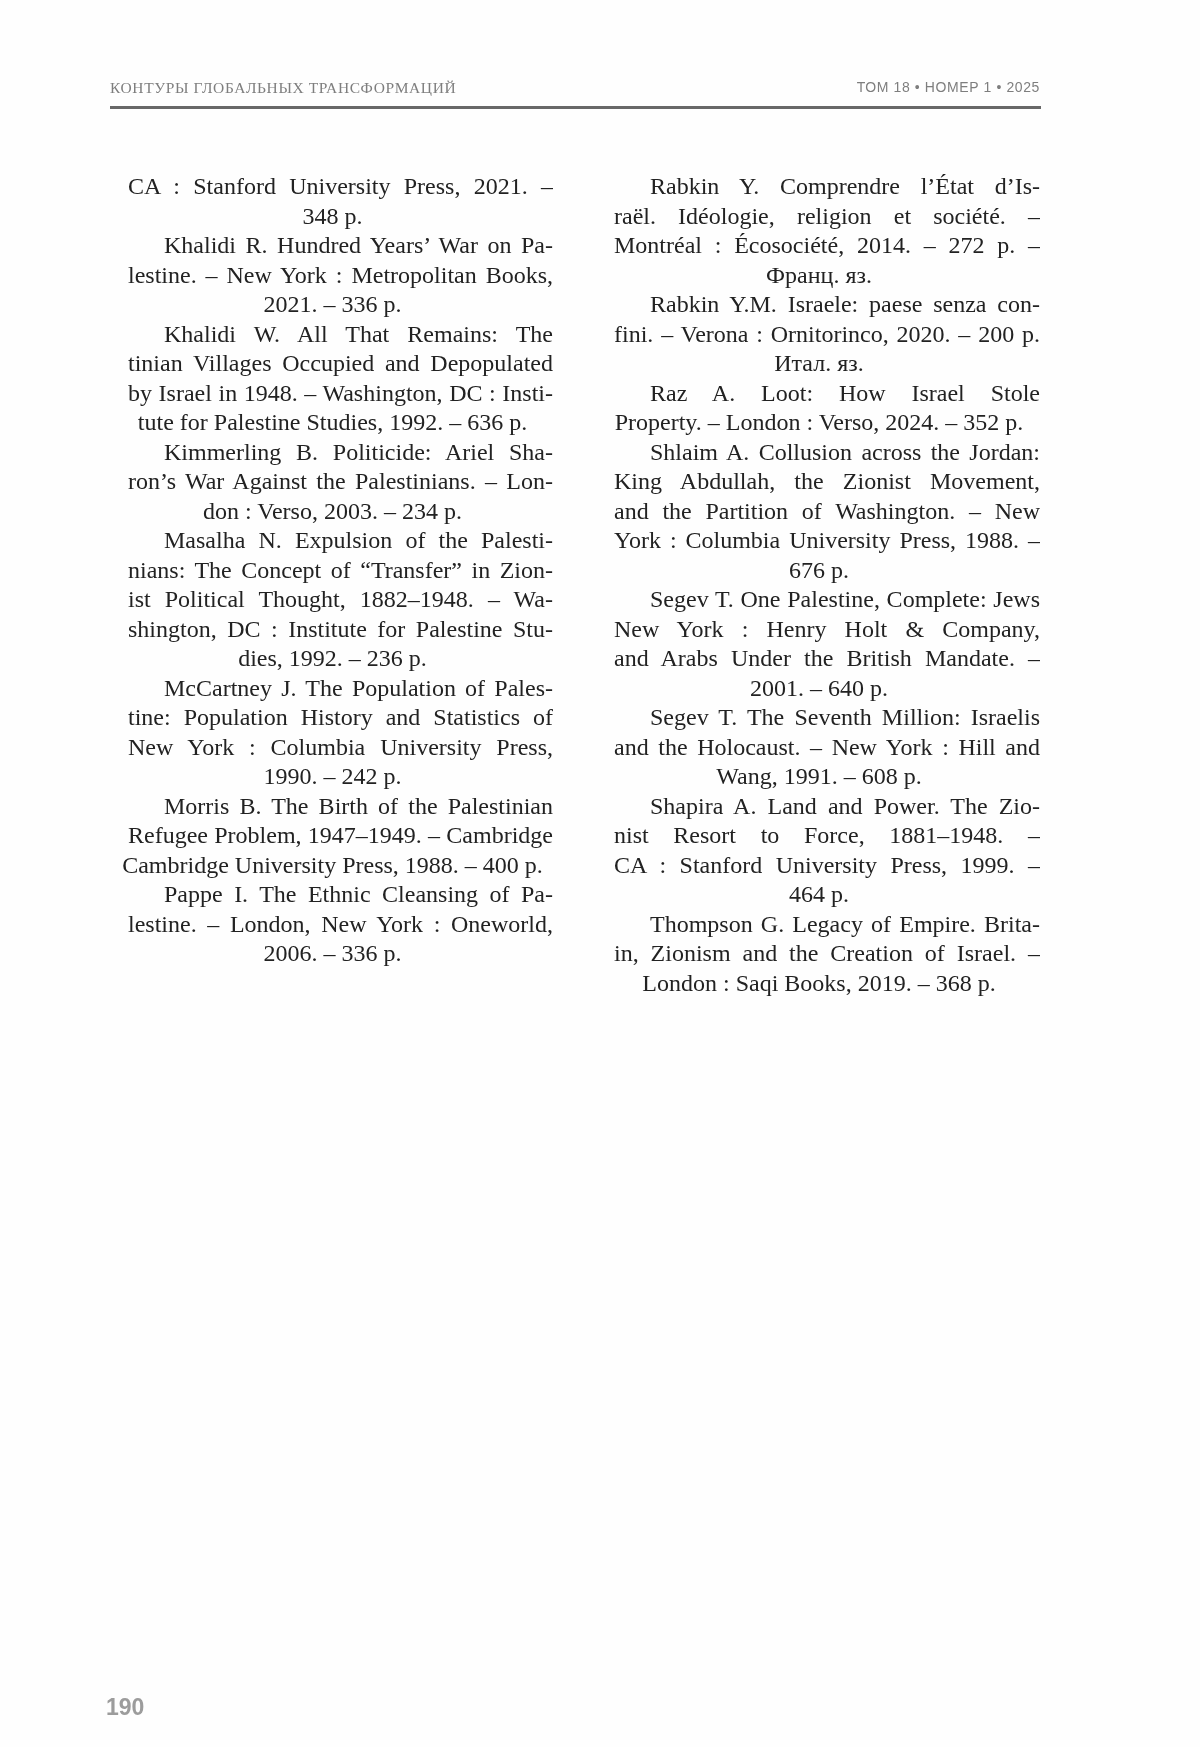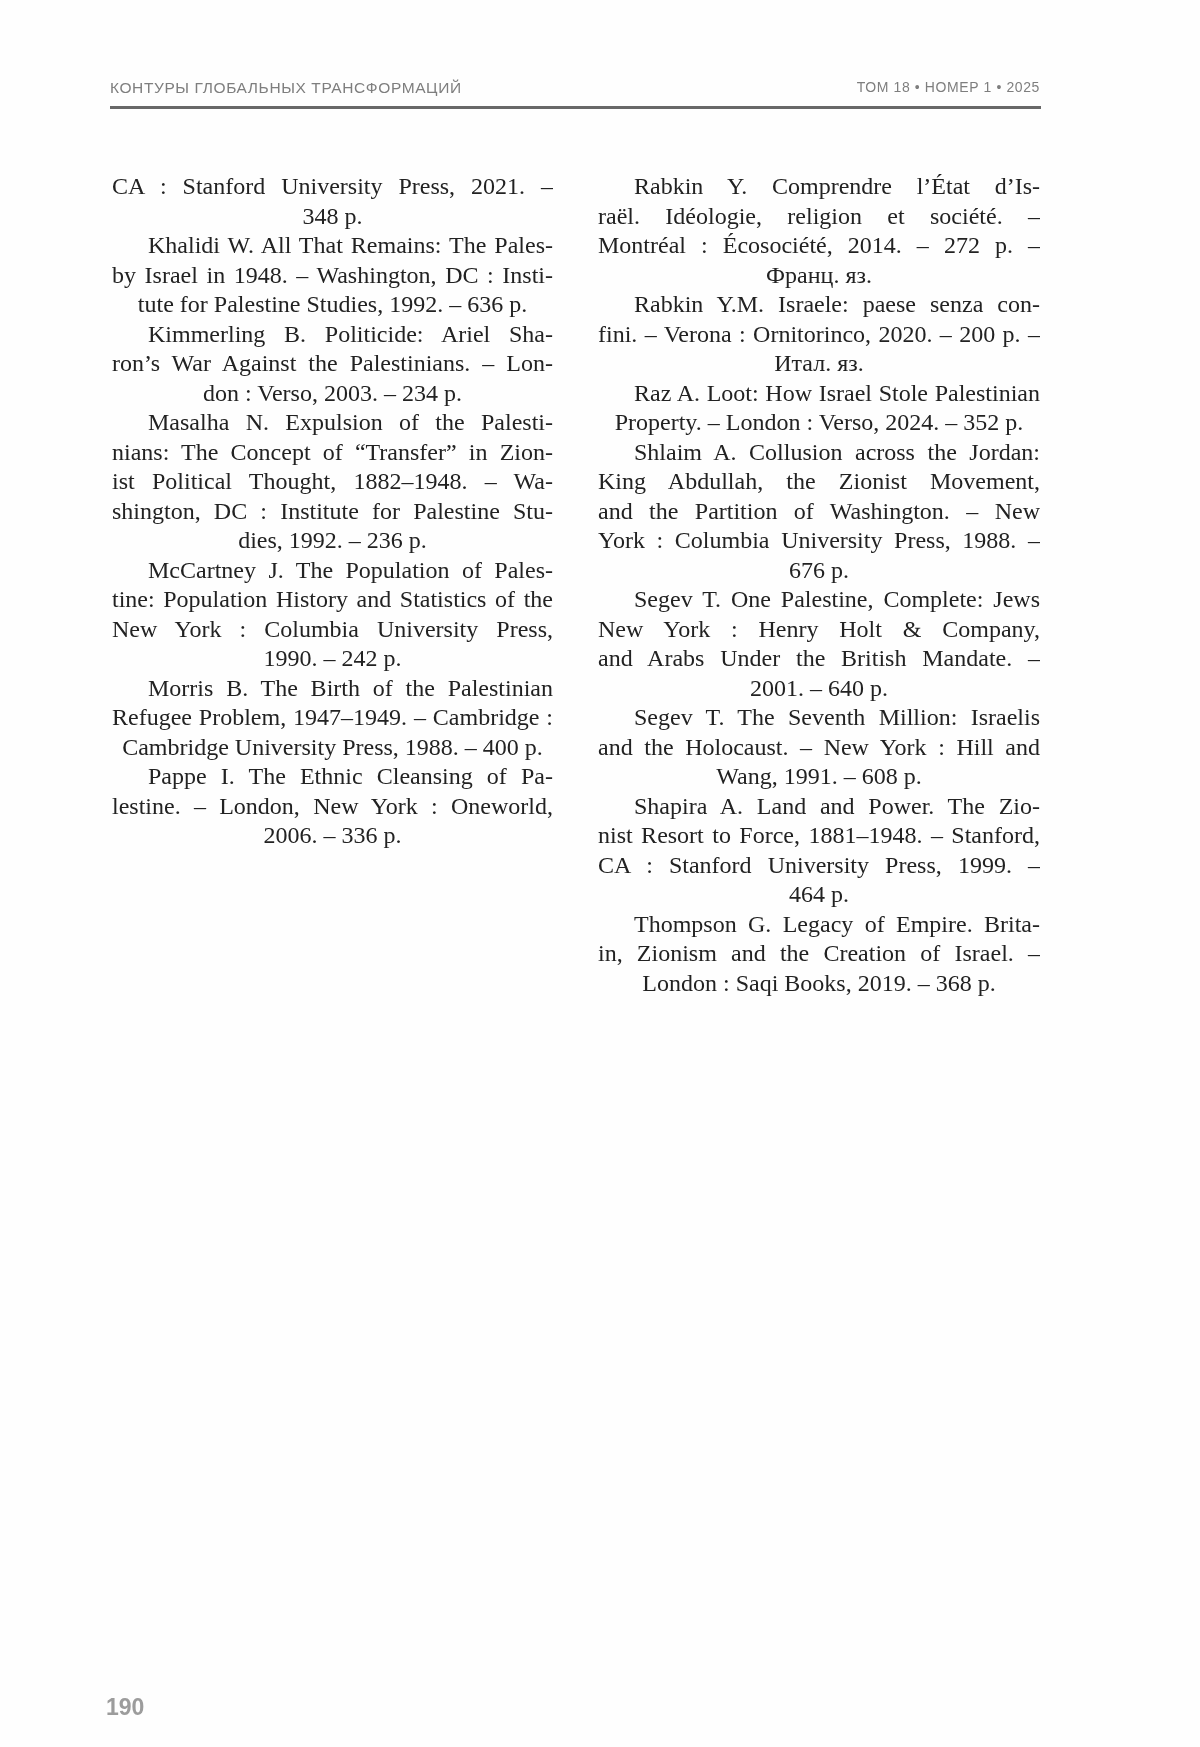--- a/index.html
+++ b/index.html
@@ -14,21 +14,21 @@
     margin: 0 auto;
     background: var(--bg, #fefefe);
     overflow: hidden;
     font-family: "Liberation Serif", "DejaVu Serif", serif;
   }
   
   .header-left {
     position: absolute;
     left: 110px;
     top: 79px;
-    font-family: Liberation Sans, sans-serif;
+    font-family: Liberation Serif, serif;
     font-size: 15.5px;
     letter-spacing: 0.6px;
     color: var(--header-text, #7e7e7e);
     white-space: nowrap;
   }
   .header-right {
     position: absolute;
     right: 160px;
     top: 79px;
     font-family: "Liberation Sans", "DejaVu Sans", sans-serif;
@@ -57,20 +57,21 @@
   .para { margin: 0; }
   .line {
     height: 29.5px;
     line-height: 29.5px;
     overflow: hidden;
     white-space: normal;
   }
   .line.just {
     text-align: justify;
     text-align-last: justify;
+    margin-left: 16px;
   }
   .line.last { text-align: center; }
   .line.first { text-indent: 36px; }
   
   .page-number {
     position: absolute;
     left: 106px;
     top: 1694px;
     font-family: "Liberation Sans", "DejaVu Sans", sans-serif;
     font-weight: 700;
@@ -88,21 +89,27 @@
   <div class="header-right">ТОМ 18 • НОМЕР 1 • 2025</div>
 
   <div class="header-rule"></div>
 
   <div class="column col-left" id="col-left">
       <div class="para">
         <div class="line just">CA : Stanford University Press, 2021. –</div>
         <div class="line last">348 p.</div>
       </div>
       <div class="para">
+        <div class="line just first">Khalidi R. Hundred Years’ War on Pa-</div>
+        <div class="line just">lestine. – New York : Metropolitan Books,</div>
+        <div class="line last">2021. – 336 p.</div>
+      </div>
+      <div class="para">
         <div class="line just first">Khalidi W. All That Remains: The Pales-</div>
+        <div class="line just">tinian Villages Occupied and Depopulated</div>
         <div class="line just">by Israel in 1948. – Washington, DC : Insti-</div>
         <div class="line last">tute for Palestine Studies, 1992. – 636 p.</div>
       </div>
       <div class="para">
         <div class="line just first">Kimmerling B. Politicide: Ariel Sha-</div>
         <div class="line just">ron’s War Against the Palestinians. – Lon-</div>
         <div class="line last">don : Verso, 2003. – 234 p.</div>
       </div>
       <div class="para">
         <div class="line just first">Masalha N. Expulsion of the Palesti-</div>

